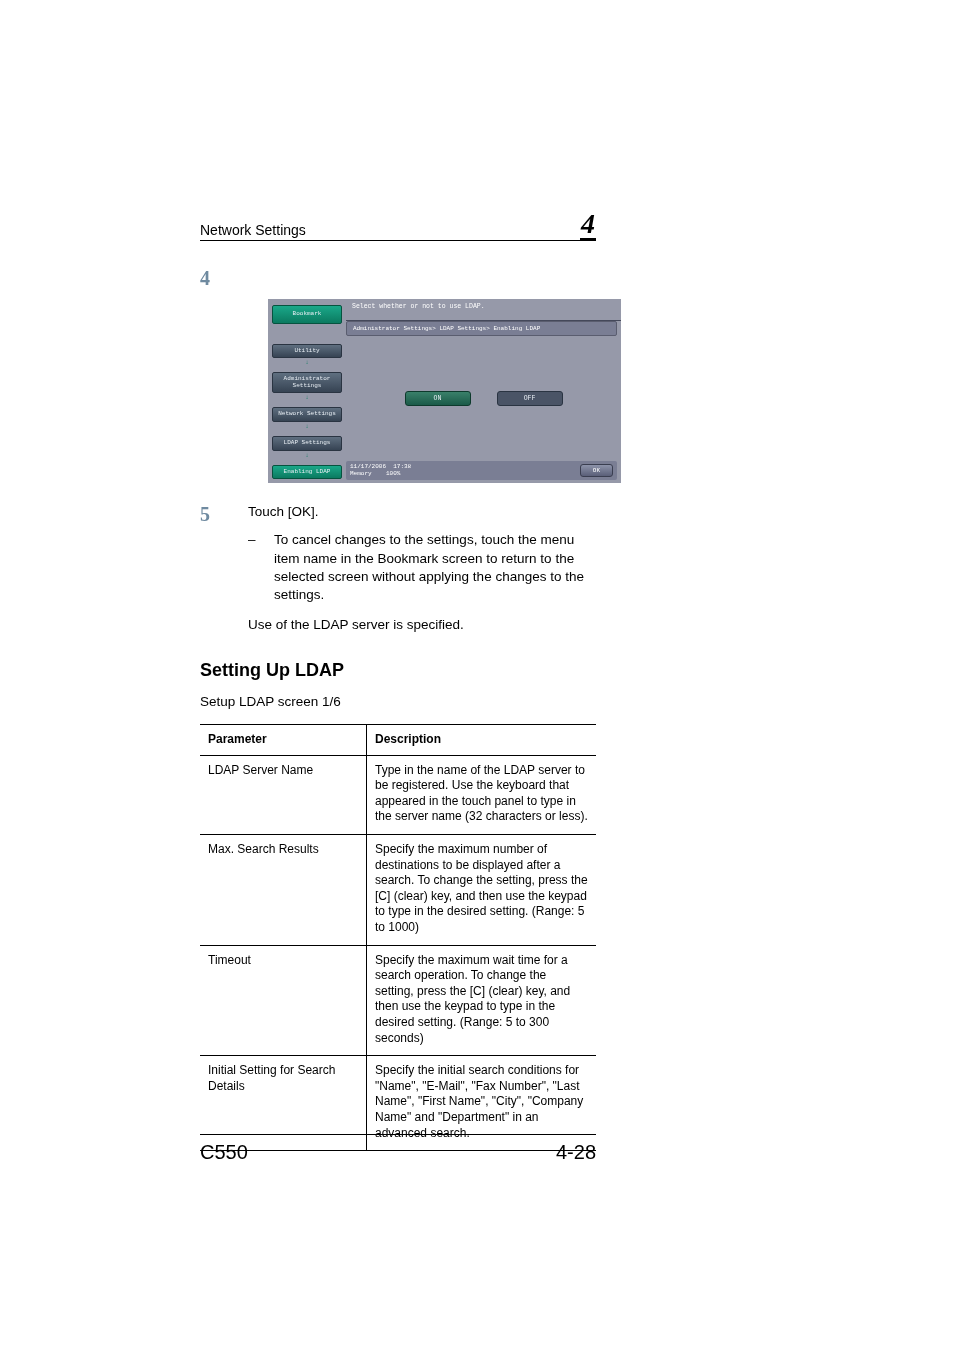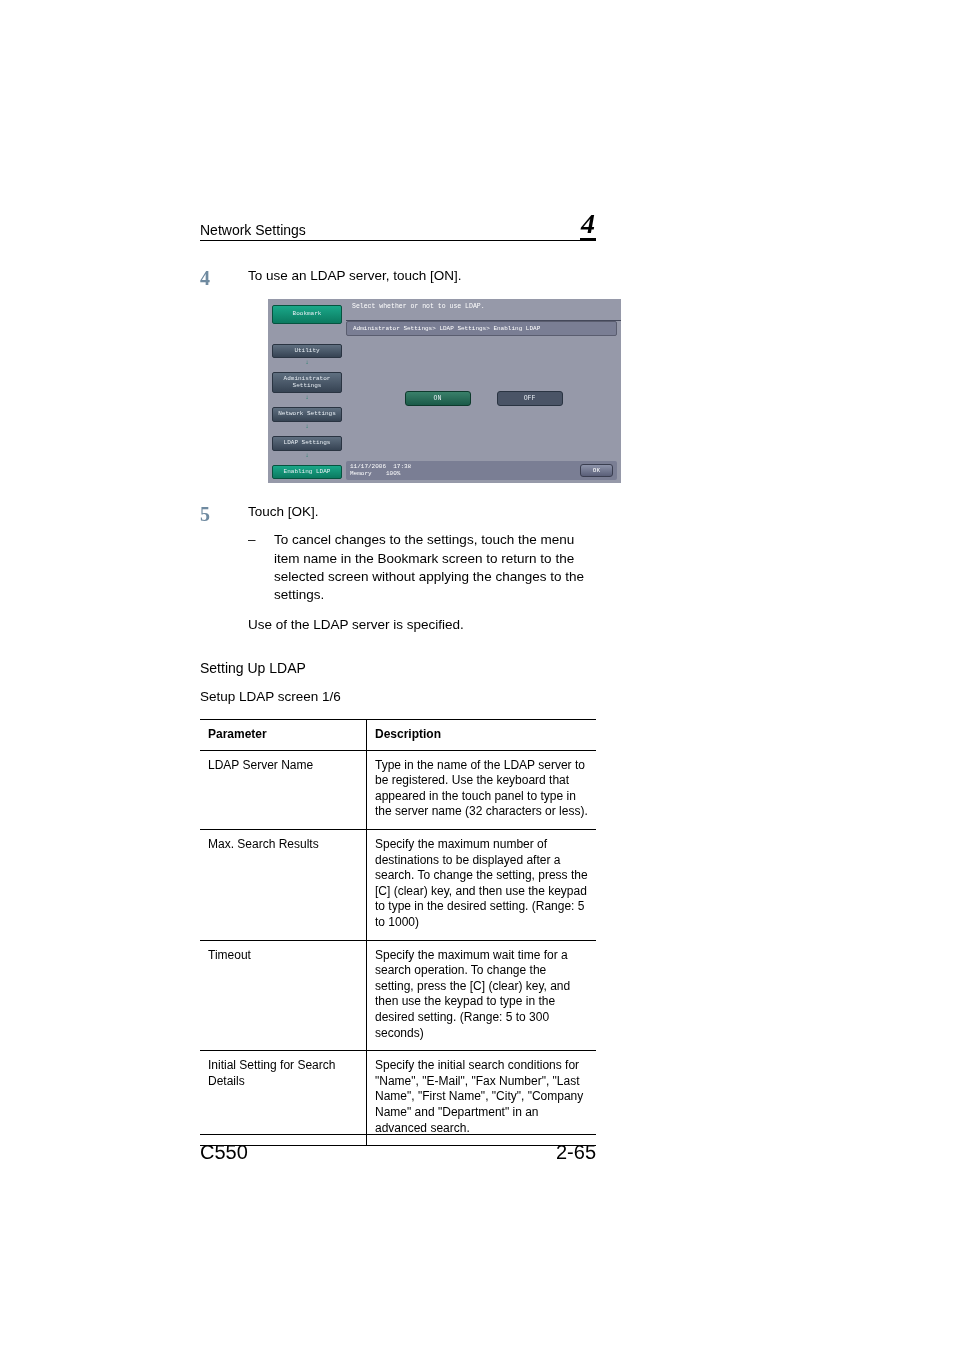--- a/index.html
+++ b/index.html
@@ -66,22 +66,22 @@
     width: 26px;
     flex: 0 0 26px;
   }
   .step-sub .txt {
     flex: 1;
   }
   .step-result {
     margin-top: 12px;
   }
   .sect-heading {
-    font-size: 14px;
-    font-weight: normal;
+    font-size: 18px;
+    font-weight: bold;
     margin: 26px 0 12px 0;
   }
   .sect-text {
     font-size: 13.5px;
     line-height: 1.35;
     margin-bottom: 12px;
   }
 
   
   .screenshot {
@@ -235,23 +235,20 @@
 
 <div class="page">
 
   <div class="header-row">
     <div class="header-title">Network Settings</div>
     <div class="header-chapnum">4</div>
   </div>
 
   <div class="step-row">
     <div class="step-num">4</div>
-    <div class="step-body">
-      <span>To use an LDAP server, touch [ON].</span>
-    </div>
   </div>
 
   <div class="screenshot">
     <div class="ss-left">
       <div class="ss-btn bookmark">Bookmark</div>
       <div class="ss-btn">Utility</div>
       <div class="ss-arrow">↓</div>
       <div class="ss-btn">Administrator Settings</div>
       <div class="ss-arrow">↓</div>
       <div class="ss-btn">Network Settings</div>
@@ -315,16 +312,16 @@
       </tr>
       <tr>
         <td>Initial Setting for Search Details</td>
         <td>Specify the initial search conditions for "Name", "E-Mail", "Fax Number", "Last Name", "First Name", "City", "Company Name" and "Department" in an advanced search.</td>
       </tr>
     </tbody>
   </table>
 
   <div class="footer-row">
     <div>C550</div>
-    <div>2-65</div>
+    <div>4-28</div>
   </div>
 
 </div>
 
 </body></html>

